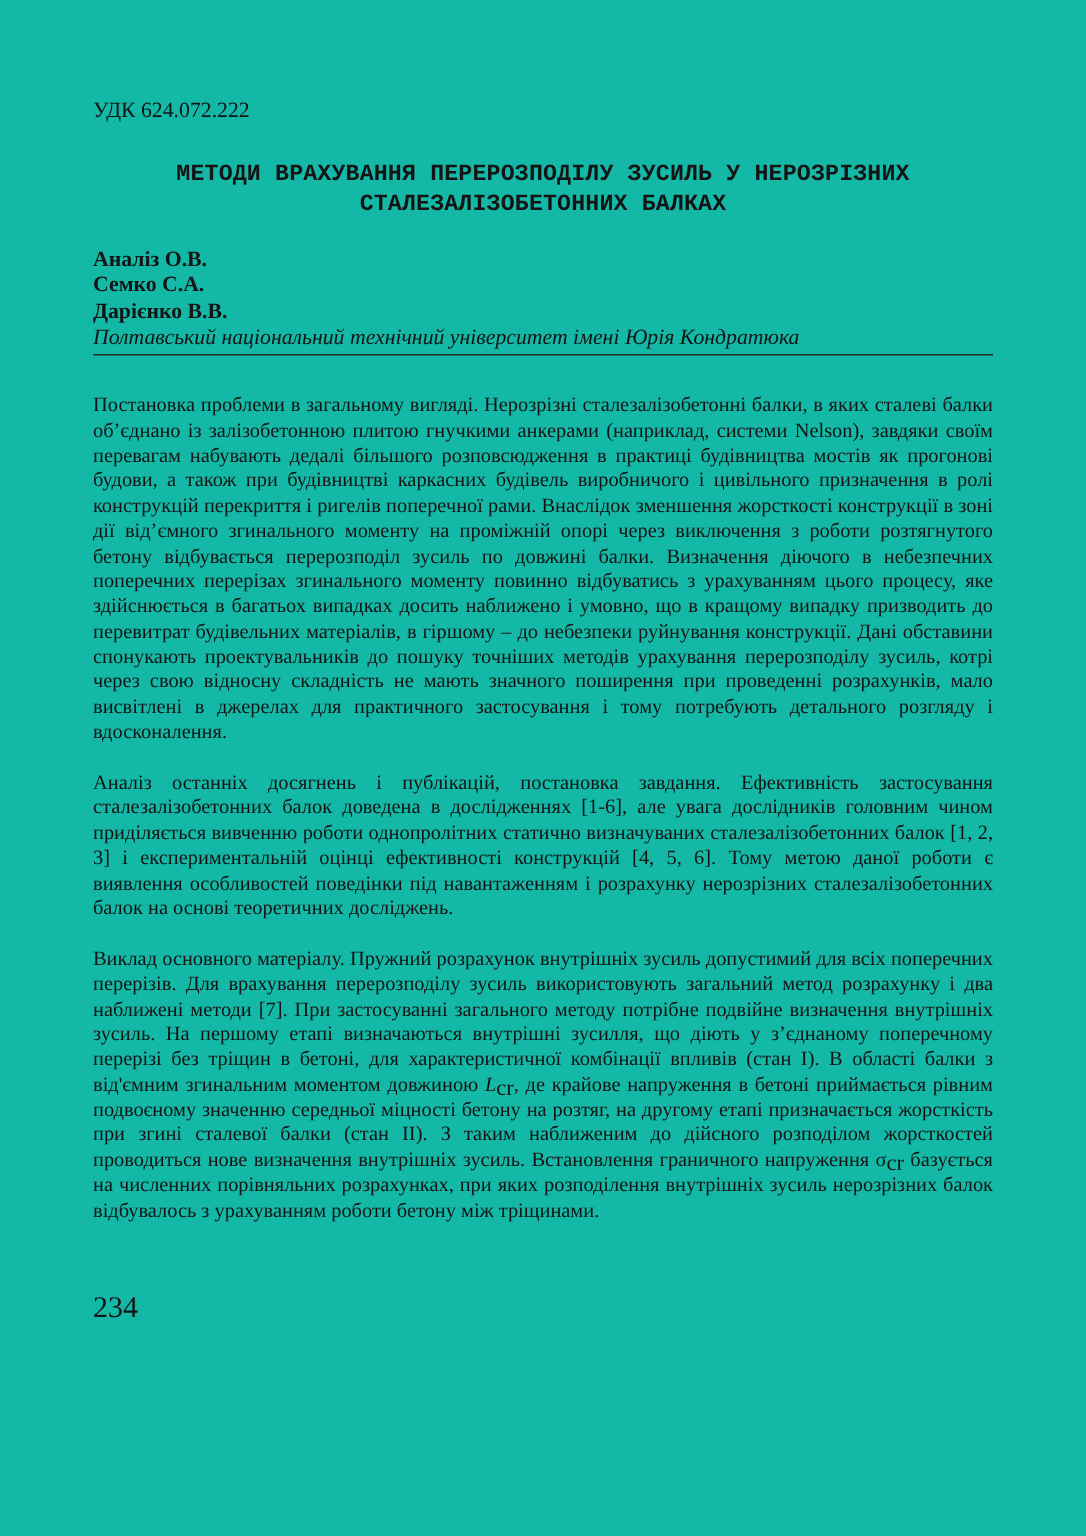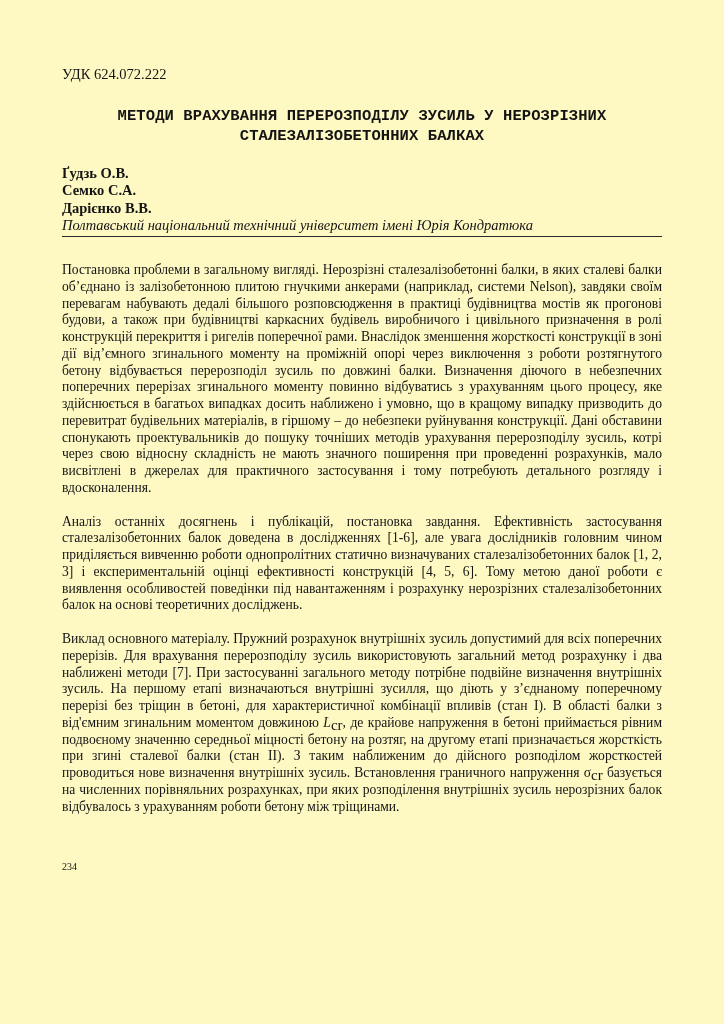--- a/index.html
+++ b/index.html
@@ -5,21 +5,21 @@
   html, body {
     margin: 0;
     padding: 0;
     background: #ffffff;
   }
   .page {
     position: relative;
     width: 724px;
     height: 1024px;
     margin: 0 auto;
-    background: #fef9c3;
+    background: #14b8a6;
     box-sizing: border-box;
     padding: 66px 62px 0 62px;
     color: #141414;
     overflow: hidden;
   }
   .udc {
     font-family: "Liberation Serif", "DejaVu Serif", serif;
     font-size: 14.5px;
     line-height: 17px;
     text-align: left;
@@ -70,36 +70,36 @@
   .sym-italic {
     font-style: italic;
   }
   sub.sym-sub {
     font-size: 15px;
     line-height: 0;
     vertical-align: -3px;
   }
   .page-number {
     font-family: "Liberation Serif", "DejaVu Serif", serif;
-    font-size: 10px;
+    font-size: 20px;
     margin-top: 46px;
     text-align: left;
   }
 </style>
 </head>
 <body>
 
 <div class="page">
 
   <div class="udc">УДК 624.072.222</div>
 
   <div class="title">МЕТОДИ ВРАХУВАННЯ ПЕРЕРОЗПОДІЛУ ЗУСИЛЬ У НЕРОЗРІЗНИХ СТАЛЕЗАЛІЗОБЕТОННИХ БАЛКАХ</div>
 
   <div class="authors">
-    <div>Ґудзь О.В.</div>
+    <div>Аналіз О.В.</div>
     <div>Семко С.А.</div>
     <div>Дарієнко В.В.</div>
   </div>
 
   <div class="affiliation">Полтавський національний технічний університет імені Юрія Кондратюка</div>
   <div class="rule"></div>
 
   <p class="para body-text first"><b>Постановка проблеми в загальному вигляді.</b><span> Нерозрізні сталезалізобетонні балки, в яких сталеві балки об’єднано із залізобетонною плитою гнучкими анкерами (наприклад, системи Nelson), завдяки своїм перевагам набувають дедалі більшого розповсюдження в практиці будівництва мостів як прогонові будови, а також при будівництві каркасних будівель виробничого і цивільного призначення в ролі конструкцій перекриття і ригелів поперечної рами. Внаслідок зменшення жорсткості конструкції в зоні дії від’ємного згинального моменту на проміжній опорі через виключення з роботи розтягнутого бетону відбувається перерозподіл зусиль по довжині балки. Визначення діючого в небезпечних поперечних перерізах згинального моменту повинно відбуватись з урахуванням цього процесу, яке здійснюється в багатьох випадках досить наближено і умовно, що в кращому випадку призводить до перевитрат будівельних матеріалів, в гіршому – до небезпеки руйнування конструкції. Дані обставини спонукають проектувальників до пошуку точніших методів урахування перерозподілу зусиль, котрі через свою відносну складність не мають значного поширення при проведенні розрахунків, мало висвітлені в джерелах для практичного застосування і тому потребують детального розгляду і вдосконалення.</span></p>
 
   <p class="para body-text"><b>Аналіз останніх досягнень і публікацій, постановка завдання.</b><span> Ефективність застосування сталезалізобетонних балок доведена в дослідженнях [1-6], але увага дослідників головним чином приділяється вивченню роботи однопролітних статично визначуваних сталезалізобетонних балок [1, 2, 3] і експериментальній оцінці ефективності конструкцій [4, 5, 6]. Тому метою даної роботи є виявлення особливостей поведінки під навантаженням і розрахунку нерозрізних сталезалізобетонних балок на основі теоретичних досліджень.</span></p>

